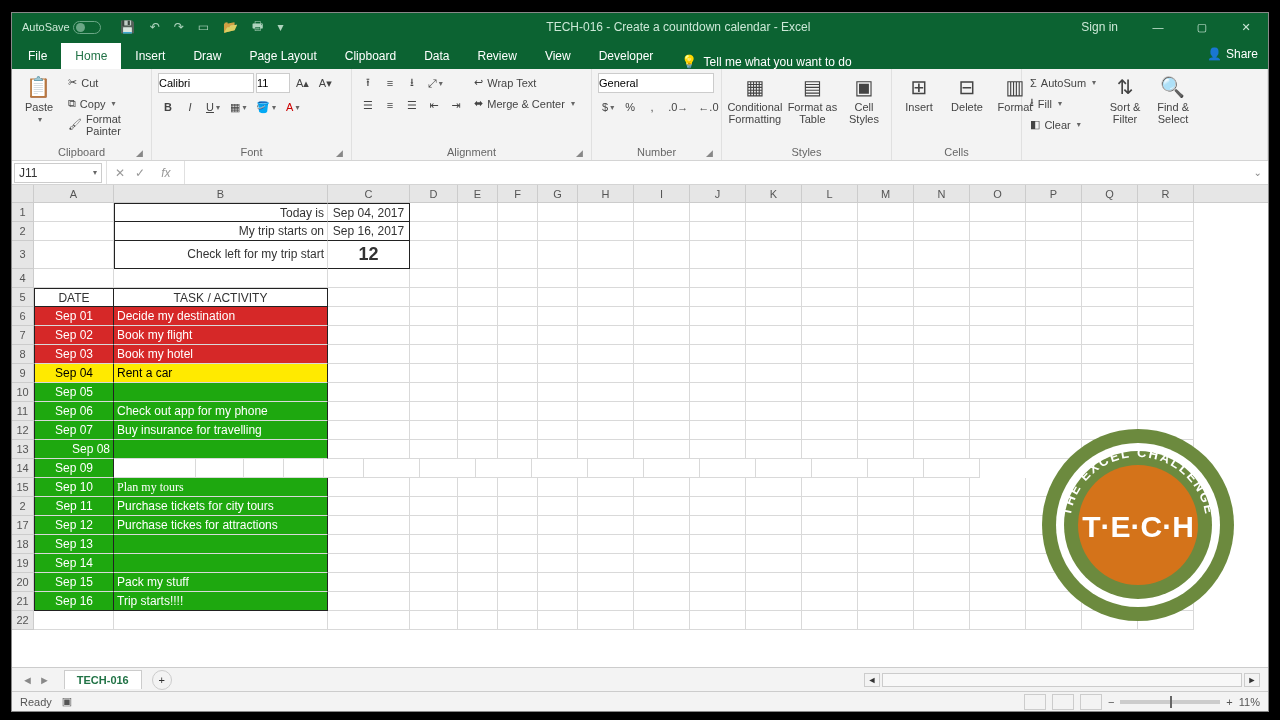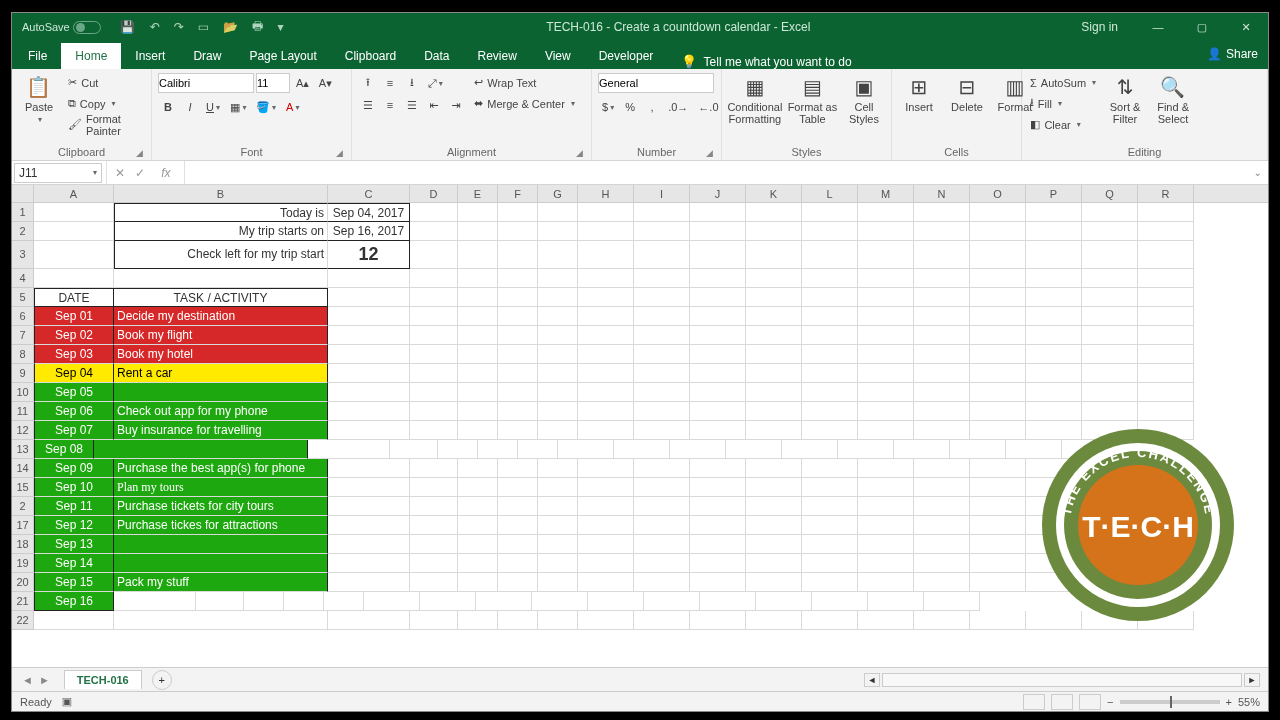--- a/index.html
+++ b/index.html
@@ -307,21 +307,20 @@
             <span class="ic">⇅</span>
             <span style="text-align:center; white-space:pre">Sort &amp;
 Filter</span>
           </div>
         <div class="bigbtn">
             <span class="ic">🔍</span>
             <span style="text-align:center; white-space:pre">Find &amp;
 Select</span>
           </div>
       </div>
-      <div class="label">Editing</div>
     </div>
   </div>
 
   <div class="fbar">
     <div class="namebox">
         <span>J11</span>
         <span class="dd">▾</span>
       </div>
     <div class="fx-area">
       <span>✕</span>
@@ -602,21 +601,21 @@
           <div class="cell " style="width: 56px; height: 19px; line-height: 18px;"></div>
           <div class="cell " style="width: 56px; height: 19px; line-height: 18px;"></div>
           <div class="cell " style="width: 56px; height: 19px; line-height: 18px;"></div>
           <div class="cell " style="width: 56px; height: 19px; line-height: 18px;"></div>
           <div class="cell " style="width: 56px; height: 19px; line-height: 18px;"></div>
           <div class="cell " style="width: 56px; height: 19px; line-height: 18px;"></div>
           <div class="cell " style="width: 56px; height: 19px; line-height: 18px;"></div>
         </div>
         <div class="row" style="height: 19px;">
           <div class="rowhdr" style="height: 19px; line-height: 18px;">13</div>
-          <div class="cell center green borderl borderr" style="width: 60px; height: 19px; line-height: 18px;">Sep 08</div>
+          <div class="cell center green borderl borderr" style="width: 80px; height: 19px; line-height: 18px; text-align: right;">Sep 08</div>
           <div class="cell green borderr" style="width: 214px; height: 19px; line-height: 18px;"></div>
           <div class="cell " style="width: 82px; height: 19px; line-height: 18px;"></div>
           <div class="cell " style="width: 48px; height: 19px; line-height: 18px;"></div>
           <div class="cell " style="width: 40px; height: 19px; line-height: 18px;"></div>
           <div class="cell " style="width: 40px; height: 19px; line-height: 18px;"></div>
           <div class="cell " style="width: 40px; height: 19px; line-height: 18px;"></div>
           <div class="cell " style="width: 56px; height: 19px; line-height: 18px;"></div>
           <div class="cell " style="width: 56px; height: 19px; line-height: 18px;"></div>
           <div class="cell " style="width: 56px; height: 19px; line-height: 18px;"></div>
           <div class="cell " style="width: 56px; height: 19px; line-height: 18px;"></div>
@@ -624,21 +623,20 @@
           <div class="cell " style="width: 56px; height: 19px; line-height: 18px;"></div>
           <div class="cell " style="width: 56px; height: 19px; line-height: 18px;"></div>
           <div class="cell " style="width: 56px; height: 19px; line-height: 18px;"></div>
           <div class="cell " style="width: 56px; height: 19px; line-height: 18px;"></div>
           <div class="cell " style="width: 56px; height: 19px; line-height: 18px;"></div>
           <div class="cell " style="width: 56px; height: 19px; line-height: 18px;"></div>
         </div>
         <div class="row" style="height: 19px;">
           <div class="rowhdr" style="height: 19px; line-height: 18px;">14</div>
           <div class="cell center green borderl borderr" style="width: 80px; height: 19px; line-height: 18px;">Sep 09</div>
-          <div class="cell green borderr" style="width: 214px; height: 19px; line-height: 18px;">Purchase the best app(s) for phone</div>
           <div class="cell " style="width: 82px; height: 19px; line-height: 18px;"></div>
           <div class="cell " style="width: 48px; height: 19px; line-height: 18px;"></div>
           <div class="cell " style="width: 40px; height: 19px; line-height: 18px;"></div>
           <div class="cell " style="width: 40px; height: 19px; line-height: 18px;"></div>
           <div class="cell " style="width: 40px; height: 19px; line-height: 18px;"></div>
           <div class="cell " style="width: 56px; height: 19px; line-height: 18px;"></div>
           <div class="cell " style="width: 56px; height: 19px; line-height: 18px;"></div>
           <div class="cell " style="width: 56px; height: 19px; line-height: 18px;"></div>
           <div class="cell " style="width: 56px; height: 19px; line-height: 18px;"></div>
           <div class="cell " style="width: 56px; height: 19px; line-height: 18px;"></div>
@@ -771,20 +769,21 @@
           <div class="cell " style="width: 56px; height: 19px; line-height: 18px;"></div>
           <div class="cell " style="width: 56px; height: 19px; line-height: 18px;"></div>
           <div class="cell " style="width: 56px; height: 19px; line-height: 18px;"></div>
           <div class="cell " style="width: 56px; height: 19px; line-height: 18px;"></div>
           <div class="cell " style="width: 56px; height: 19px; line-height: 18px;"></div>
           <div class="cell " style="width: 56px; height: 19px; line-height: 18px;"></div>
         </div>
         <div class="row" style="height: 19px;">
           <div class="rowhdr" style="height: 19px; line-height: 18px;">21</div>
           <div class="cell center green borderl borderr borderb" style="width: 80px; height: 19px; line-height: 18px;">Sep 16</div>
+          <div class="cell green borderr borderb" style="width: 214px; height: 19px; line-height: 18px;">Trip starts!!!!</div>
           <div class="cell " style="width: 82px; height: 19px; line-height: 18px;"></div>
           <div class="cell " style="width: 48px; height: 19px; line-height: 18px;"></div>
           <div class="cell " style="width: 40px; height: 19px; line-height: 18px;"></div>
           <div class="cell " style="width: 40px; height: 19px; line-height: 18px;"></div>
           <div class="cell " style="width: 40px; height: 19px; line-height: 18px;"></div>
           <div class="cell " style="width: 56px; height: 19px; line-height: 18px;"></div>
           <div class="cell " style="width: 56px; height: 19px; line-height: 18px;"></div>
           <div class="cell " style="width: 56px; height: 19px; line-height: 18px;"></div>
           <div class="cell " style="width: 56px; height: 19px; line-height: 18px;"></div>
           <div class="cell " style="width: 56px; height: 19px; line-height: 18px;"></div>
@@ -850,16 +849,16 @@
       <span>Ready</span>
       <span>▣</span>
     </div>
     <div class="right">
       <span class="viewbtn"></span>
       <span class="viewbtn"></span>
       <span class="viewbtn"></span>
       <span>−</span>
       <div class="zoomtrack"></div>
       <span>+</span>
-      <span>55%</span>
+      <span>11%</span>
     </div>
   </div>
 </div>
 
 </body></html>

